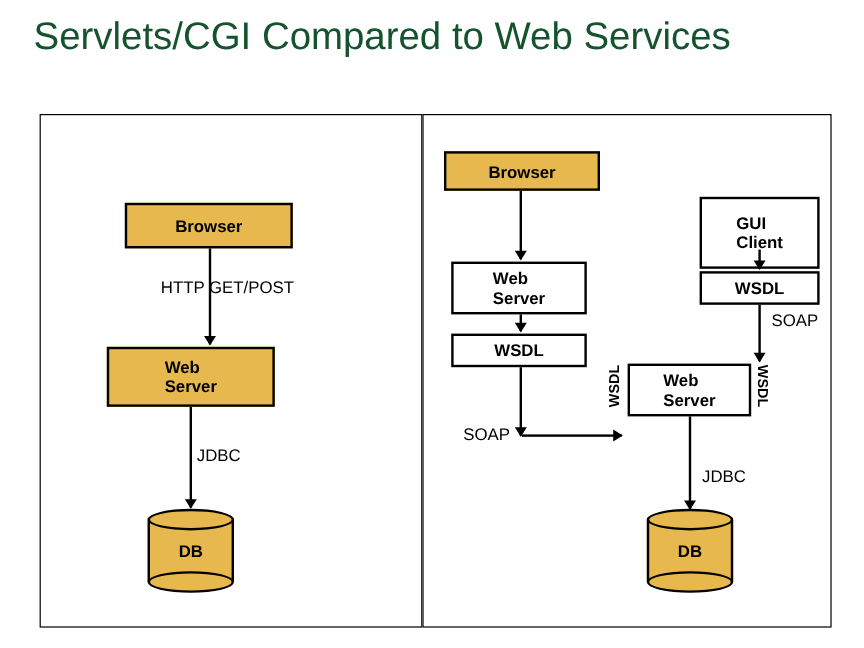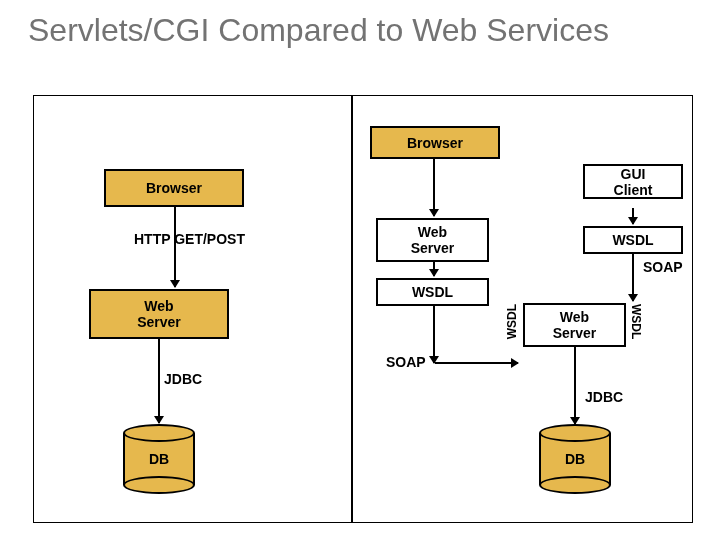--- a/index.html
+++ b/index.html
@@ -11,46 +11,46 @@
     background: #fff;
     font-family: Verdana, Geneva, sans-serif;
     position: relative;
   }
   .title {
     position: absolute;
     top: 12px;
     left: 28px;
     font-family: Arial, sans-serif;
     font-size: 32px;
-    color: #737373;
+    color: #14532d;
     line-height: 1.15;
   }
   .panel {
     position: absolute;
     border: 1px solid #000;
     background: #fff;
   }
   .panel.left { left: 33px; top: 95px; width: 319px; height: 428px; }
   .panel.right { left: 352px; top: 95px; width: 341px; height: 428px; }
   .box {
     position: absolute;
     border: 2px solid #000;
     background: #e6b84d;
-    text-align: center;
+    text-align: left;
     font-size: 14px;
     font-weight: bold;
     display: flex;
     align-items: center;
     justify-content: center;
   }
   .box.white { background: #fff; }
   .label {
     position: absolute;
     font-size: 14px;
-    font-weight: bold;
+    font-weight: normal;
     text-align: right;
   }
   
   .vlabel {
     position: absolute;
     font-size: 12px;
     font-weight: bold;
     writing-mode: vertical-rl;
   }
   .vlabel.ccw { transform: rotate(180deg); }
@@ -144,21 +144,21 @@
     <div class="txt">DB</div>
   </div>
 </div>
 
 <div class="panel right">
 
   <div class="box" style="left:17px; top:30px; width:130px; height:33px;">
     <span>Browser</span>
   </div>
 
-  <div class="box white" style="left:230px; top:68px; width:100px; height:35px; white-space:pre-line;">
+  <div class="box white" style="left:230px; top:68px; width:100px; height:60px; white-space:pre-line;">
     <span>GUI
 Client</span>
   </div>
 
   <div class="arrow v" style="left:80px; top:63px; height:57px;"></div>
 
   <div class="box white" style="left:23px; top:122px; width:113px; height:44px; white-space:pre-line;">
     <span>Web
 Server</span>
   </div>

